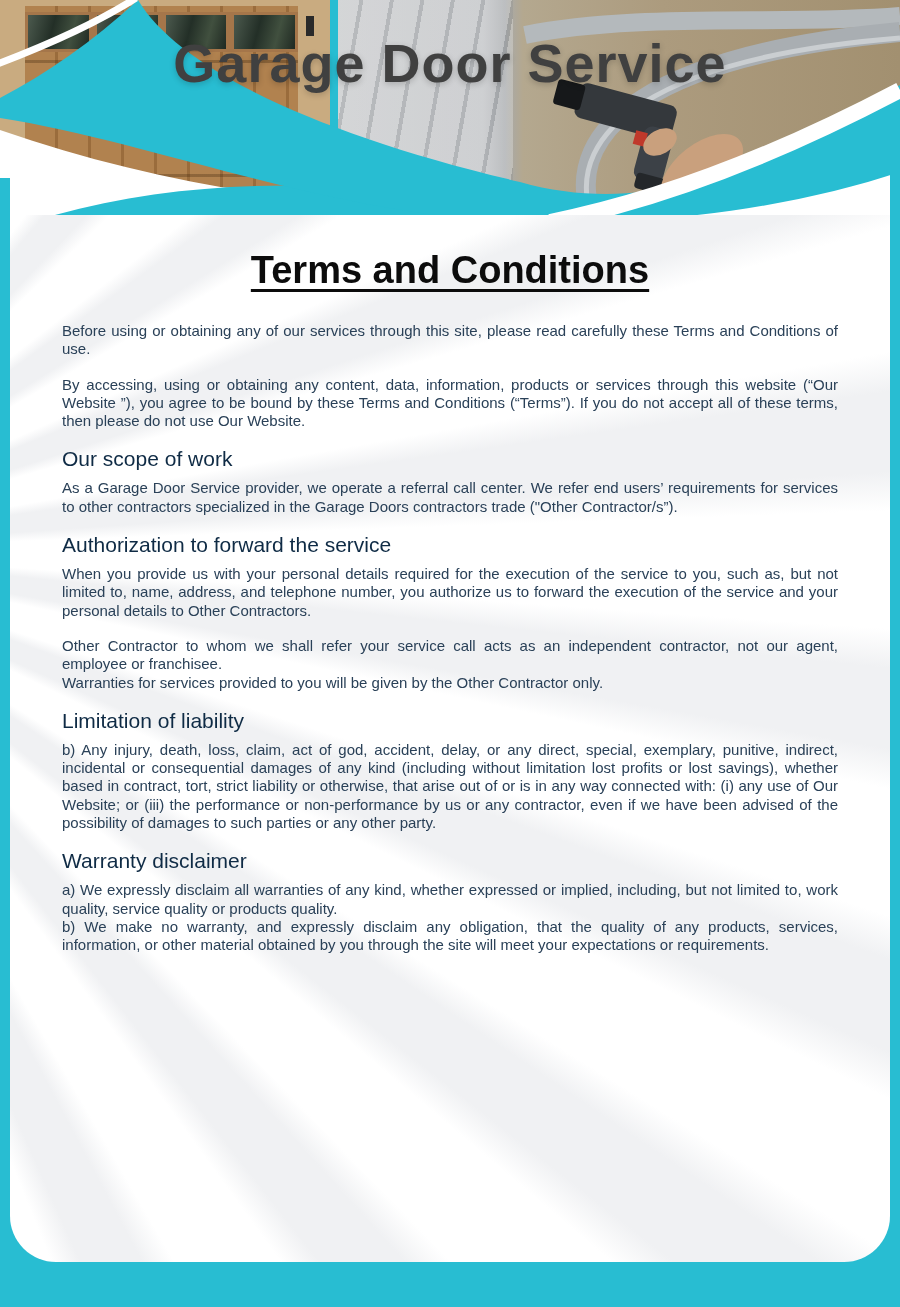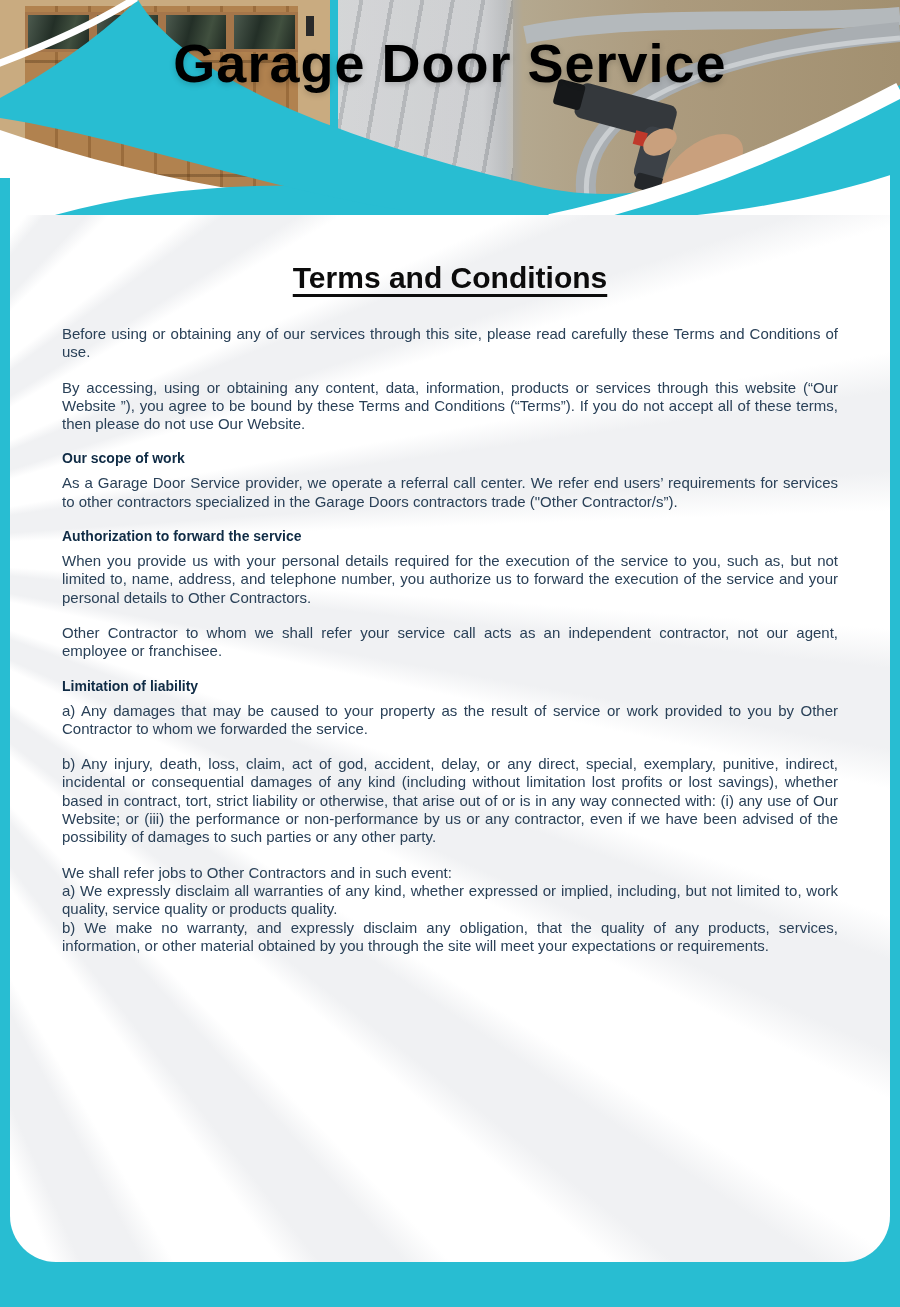--- a/index.html
+++ b/index.html
@@ -29,39 +29,39 @@
     position:absolute; left:333px; top:0; width:567px; height:215px;
     background: linear-gradient(90deg, #c6c8ca 0px, #bec0c3 150px, #a6a9ac 172px, #b4a88f 190px, #ac9b7e 330px, #a29070 100%);
   }
   .pr-panels {
     position:absolute; left:0; top:0; width:180px; height:215px;
     background: repeating-linear-gradient(100deg, rgba(255,255,255,0.25) 0 26px, rgba(120,125,130,0.18) 26px 30px);
   }
   .header-art { position:absolute; left:0; top:0; width:900px; height:215px; }
   .header-title {
     position:absolute; left:0; right:0; top:32px; text-align:center;
-    font-size:54px; font-weight:700; color:#000000; letter-spacing:1px;
+    font-size:54px; font-weight:700; color:#404040; letter-spacing:1px;
     text-shadow:0 2px 6px rgba(0,0,0,0.20);
   }
 
   
   .card {
     margin:0 10px; width:880px; box-sizing:border-box; min-height:1047px;
     background-color:#ffffff;
     background-image: repeating-conic-gradient(from -8deg at -28% 32%,
       #ffffff 0deg 4deg, #f0f1f3 6deg 10deg, #ffffff 12deg 14deg);
     border-radius:0 0 46px 46px;
     padding:16px 52px 28px;
   }
   .page-title {
-    font-size:30px; font-weight:700; color:#0c0c0c; text-align:center;
-    margin:30px 0 30px;
+    font-size:38px; font-weight:700; color:#0c0c0c; text-align:center;
+    margin:18px 0 30px;
     text-decoration:underline; text-decoration-thickness:2.5px; text-underline-offset:6px;
   }
-  .section-title { font-size:14px; font-weight:700; color:#0f2b45; margin:2px 0 8px; }
+  .section-title { font-size:21px; font-weight:400; color:#0f2b45; margin:2px 0 8px; }
   .block { margin:0 0 17px; }
   .paragraph { margin:0; font-size:15px; line-height:1.22; color:#2a4158; text-align:justify; }
 </style>
 </head>
 <body>
 
 <div class="header">
   <div class="photo-left">
     <div class="pl-door"></div>
     <div class="pl-windows">
@@ -130,32 +130,30 @@
       </div>
       <div>
         <h2 class="section-title">Authorization to forward the service</h2>
         <div class="block">
           <p class="paragraph">When you provide us with your personal details required for the execution of the service to you, such as, but not limited to, name, address, and telephone number, you authorize us to forward the execution of the service and your personal details to Other Contractors.</p>
         </div>
       </div>
       <div>
         <div class="block">
           <p class="paragraph">Other Contractor to whom we shall refer your service call acts as an independent contractor, not our agent, employee or franchisee.</p>
+          <p class="paragraph">Warranties for services provided to you will be given by the Other Contractor only.</p>
         </div>
       </div>
       <div>
         <h2 class="section-title">Limitation of liability</h2>
         <div class="block">
-          <p class="paragraph">a) Any damages that may be caused to your property as the result of service or work provided to you by Other Contractor to whom we forwarded the service.</p>
-        </div>
-        <div class="block">
           <p class="paragraph">b) Any injury, death, loss, claim, act of god, accident, delay, or any direct, special, exemplary, punitive, indirect, incidental or consequential damages of any kind (including without limitation lost profits or lost savings), whether based in contract, tort, strict liability or otherwise, that arise out of or is in any way connected with: (i) any use of Our Website; or (iii) the performance or non-performance by us or any contractor, even if we have been advised of the possibility of damages to such parties or any other party.</p>
         </div>
       </div>
       <div>
+        <h2 class="section-title">Warranty disclaimer</h2>
         <div class="block">
-          <p class="paragraph">We shall refer jobs to Other Contractors and in such event:</p>
           <p class="paragraph">a) We expressly disclaim all warranties of any kind, whether expressed or implied, including, but not limited to, work quality, service quality or products quality.</p>
           <p class="paragraph">b) We make no warranty, and expressly disclaim any obligation, that the quality of any products, services, information, or other material obtained by you through the site will meet your expectations or requirements.</p>
         </div>
       </div>
     </div>
 </div>
 
 </body></html>

